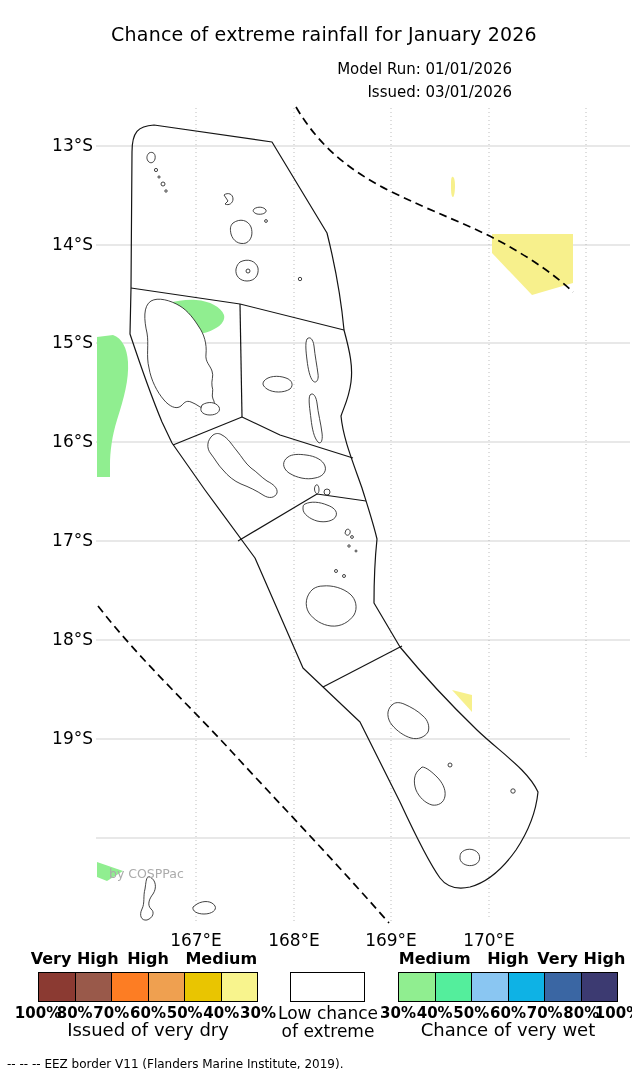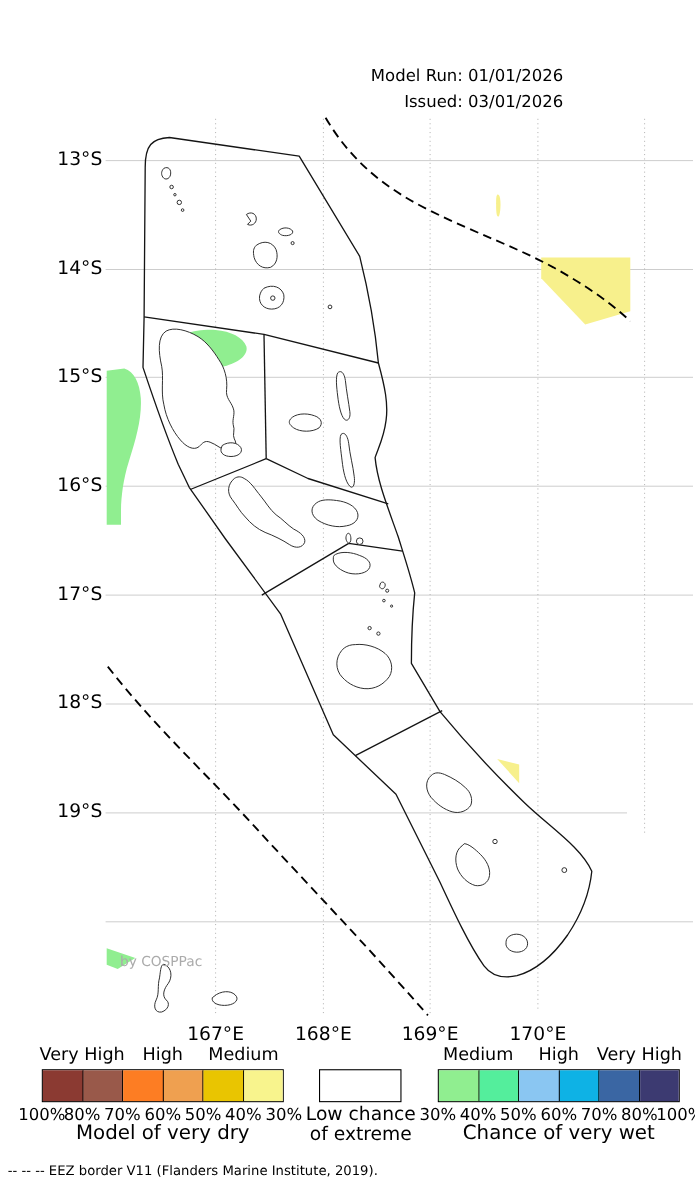--- a/index.html
+++ b/index.html
@@ -18,32 +18,33 @@
   .bar{position:absolute;top:972px;height:30px;width:220px;display:flex;
        border:1.3px solid #000;box-sizing:border-box;background:#fff;}
   .bar .cell{flex:1 1 0;border-right:1px solid #000;}
   .bar .cell:last-child{border-right:none;}
   .bar-dry{left:38px;} .bar-wet{left:398px;}
   .lowbox{left:290px;top:972px;width:75px;height:30px;border:1.3px solid #000;
           box-sizing:border-box;background:#fff;}
   .catrow,.tickrow{position:absolute;width:220px;height:16px;}
   .catrow{top:949px;} .tickrow{top:1004px;}
   .row-dry{left:38px;} .row-wet{left:398px;}
-  .catrow span,.tickrow span{position:absolute;transform:translateX(-50%);white-space:nowrap;}
+  .catrow span,.tickrow span{position:absolute;transform:translateX(-50%);white-space:nowrap;font-weight:bold;}
   .catrow span{font-size:16px;} .tickrow span{font-size:15px;}
   .caption{top:1019px;width:220px;text-align:center;font-size:18px;}
   .cap-dry{left:38px;} .cap-wet{left:398px;}
   .lowlabel{left:276px;top:1005px;width:104px;text-align:center;font-size:17px;line-height:17.5px;}
   .footer{left:7px;top:1057px;font-size:12px;}
 </style>
 </head>
 <body>
 
 <div class="page">
 
+  <div class="abs title">Chance of extreme rainfall for January 2026</div>
   <div class="abs hline h-right" style="top:60px">Model Run: 01/01/2026</div>
   <div class="abs hline h-right" style="top:83px">Issued: 03/01/2026</div>
 
   <svg class="abs map-svg" width="632" height="1081" viewBox="0 0 632 1081">
 
     <g stroke="#cccccc" stroke-width="0.9">
       <line x1="96" y1="146" x2="630" y2="146"></line>
       <line x1="96" y1="245" x2="630" y2="245"></line>
       <line x1="96" y1="343" x2="630" y2="343"></line>
       <line x1="96" y1="442" x2="630" y2="442"></line>
@@ -172,21 +173,21 @@
     </div>
   <div class="tickrow row-dry" id="dry-ticks">
       <span style="left: 0px;">100%</span>
       <span style="left: 36.7px;">80%</span>
       <span style="left: 73.3px;">70%</span>
       <span style="left: 110px;">60%</span>
       <span style="left: 146.7px;">50%</span>
       <span style="left: 183.3px;">40%</span>
       <span style="left: 220px;">30%</span>
     </div>
-  <div class="abs caption cap-dry">Model of very dry</div>
+  <div class="abs caption cap-dry">Issued of very dry</div>
 
   <div class="abs lowbox"></div>
   <div class="abs lowlabel">
     <div>Low chance</div>
     <div>of extreme</div>
   </div>
 
   <div class="catrow row-wet" id="wet-cats">
       <span style="left: 36.7px;">Medium</span>
       <span style="left: 110px;">High</span>

